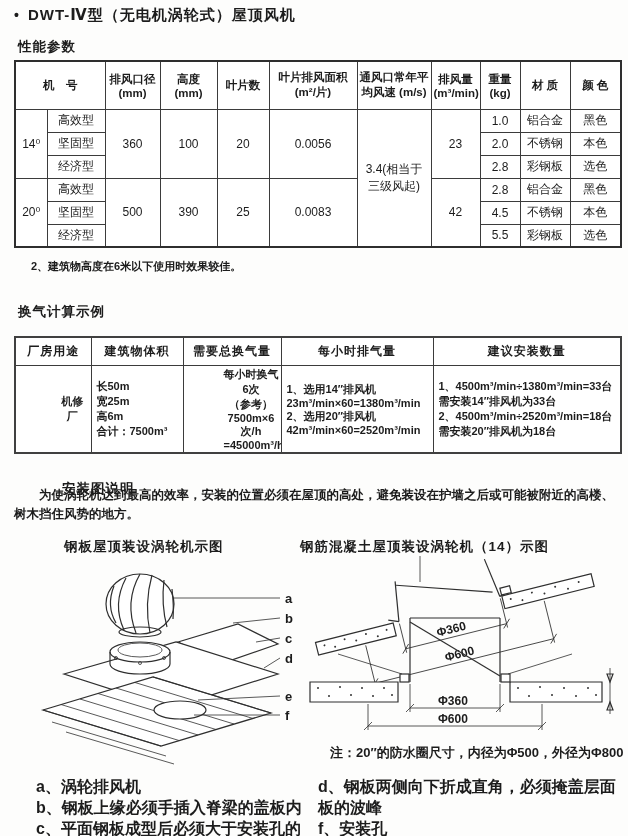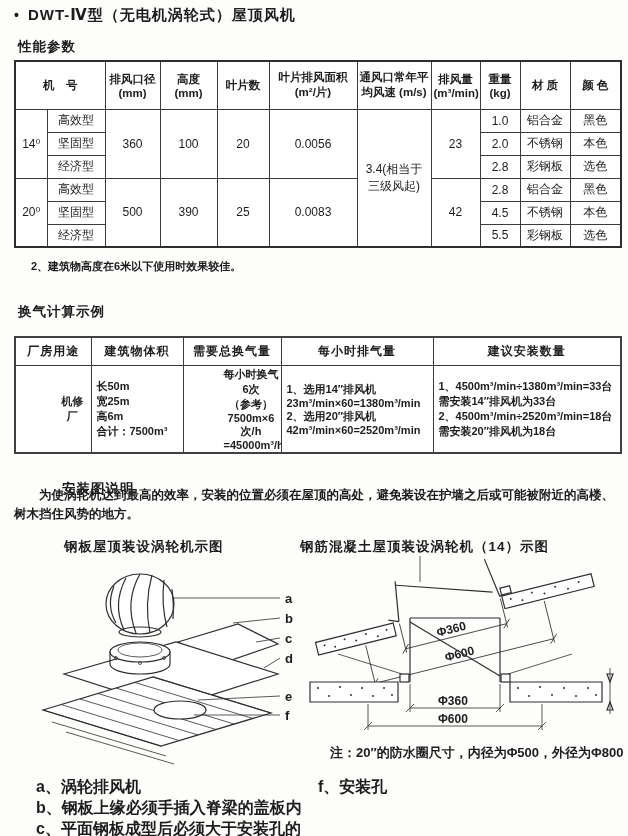--- a/index.html
+++ b/index.html
@@ -356,16 +356,17 @@
   </svg>
 
   <div class="rnote">注：20″的防水圈尺寸，内径为Φ500，外径为Φ800</div>
 
   <div class="legend lft">
     <div>a、涡轮排风机</div>
     <div>b、钢板上缘必须手插入脊梁的盖板内</div>
     <div>c、平面钢板成型后必须大于安装孔的面积</div>
   </div>
   <div class="legend rgt">
+    <div>d、钢板两侧向下折成直角，必须掩盖层面板的波峰</div>
     <div>f、安装孔</div>
   </div>
 
 </div>
 
 </body></html>

